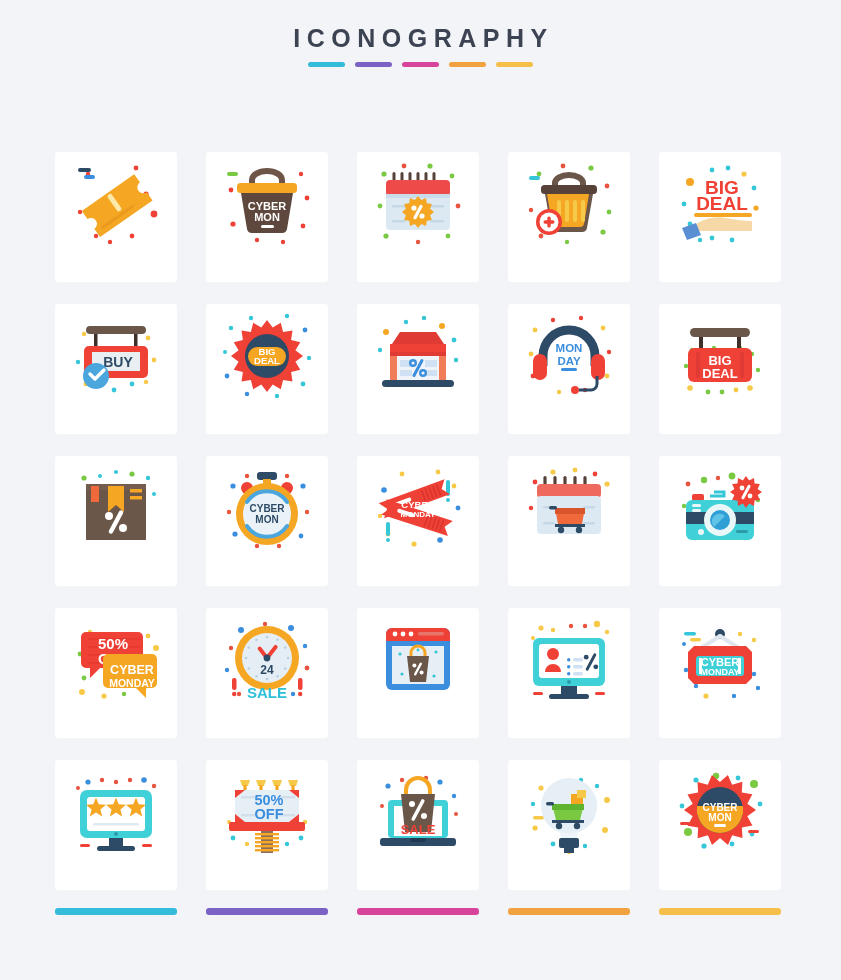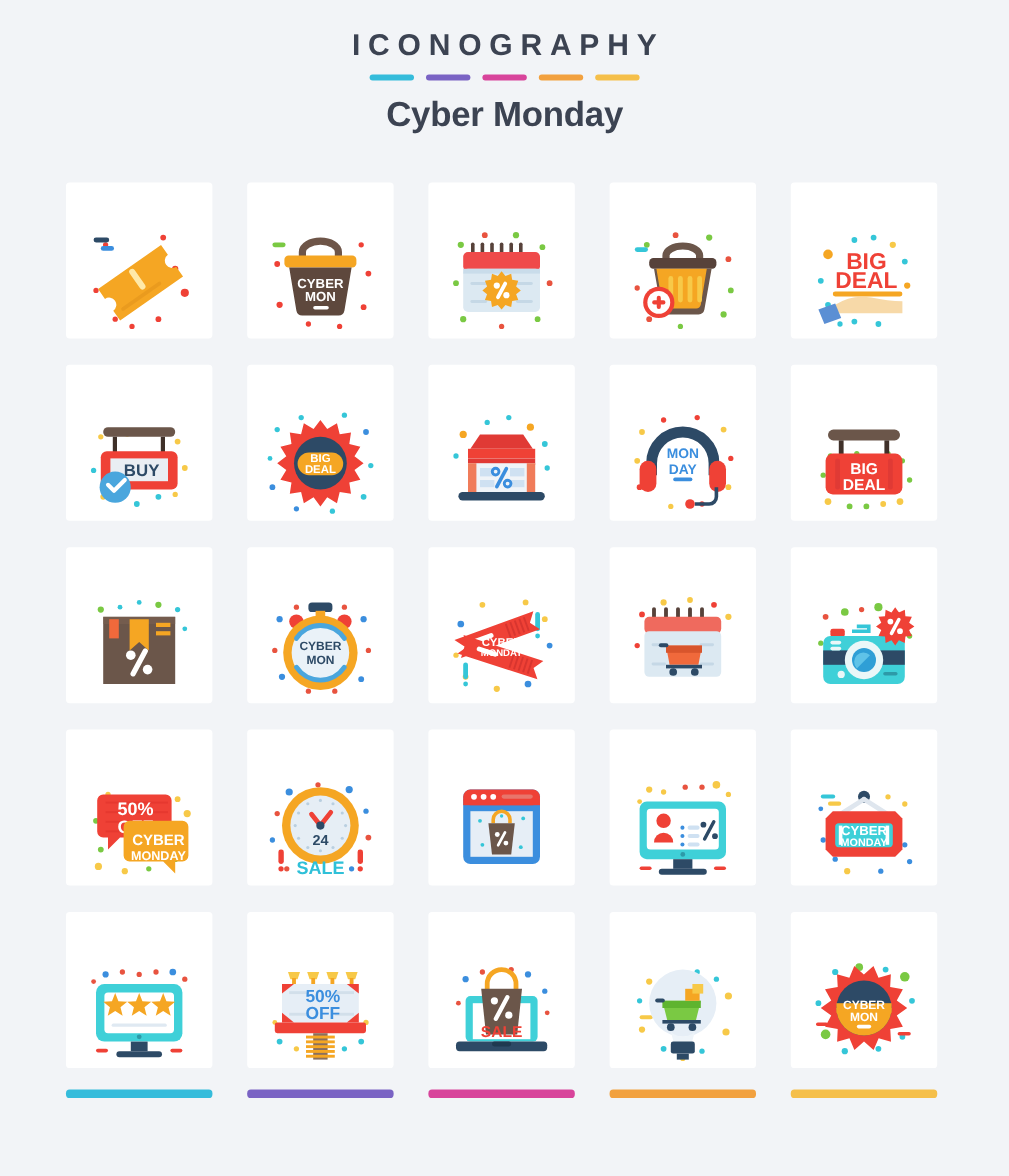--- a/index.html
+++ b/index.html
@@ -27,21 +27,21 @@
 
   .grid {
     position:absolute; left:55px; top:152px;
     display:grid;
     grid-template-columns:repeat(5, 122px);
     grid-template-rows:repeat(5, 130px);
     column-gap:29px; row-gap:22px;
   }
   .card {
     background:#ffffff; border-radius:3px;
-    display:flex; align-items:flex-end; justify-content:center;
+    display:flex; align-items:flex-start; justify-content:center;
     position:relative; overflow:hidden;
   }
   .icon-wrap { width:100px; height:100px; position:relative; }
   .icon-wrap svg { width:100%; height:100%; display:block; }
 
   .footer {
     position:absolute; left:55px; top:908px;
     display:grid; grid-template-columns:repeat(5, 122px);
     column-gap:29px;
   }
@@ -51,24 +51,20 @@
 <body>
 
 <div class="header">
   <div class="kicker">ICONOGRAPHY</div>
   <div class="dashes">
     <span class="dash" style="background: rgb(53, 188, 219);"></span>
     <span class="dash" style="background: rgb(122, 99, 196);"></span>
     <span class="dash" style="background: rgb(216, 68, 155);"></span>
     <span class="dash" style="background: rgb(242, 161, 63);"></span>
     <span class="dash" style="background: rgb(245, 191, 74);"></span>
-  </div>
-  <div class="title">
-    <span class="b">Cyber</span>
-    <span class="n">Monday</span>
   </div>
 </div>
 
 <div class="grid">
     <div class="card">
       <div class="icon-wrap">
         <svg viewBox="0 0 100 100">
   <circle cx="22" cy="22" r="2.2" fill="#ef4136"></circle>
           <circle cx="70" cy="16" r="2.4" fill="#ef4136"></circle>
           <circle cx="80" cy="42" r="2.6" fill="#ef4136"></circle>

